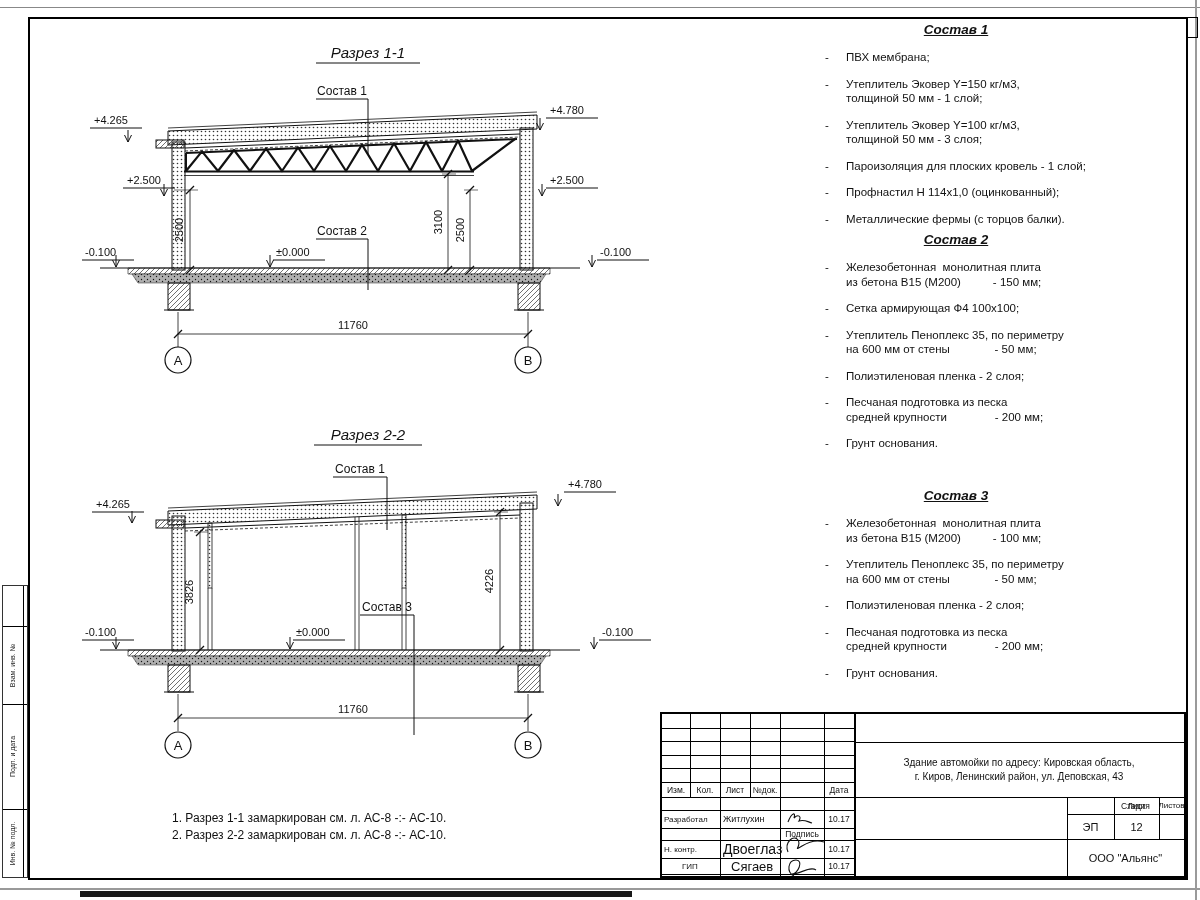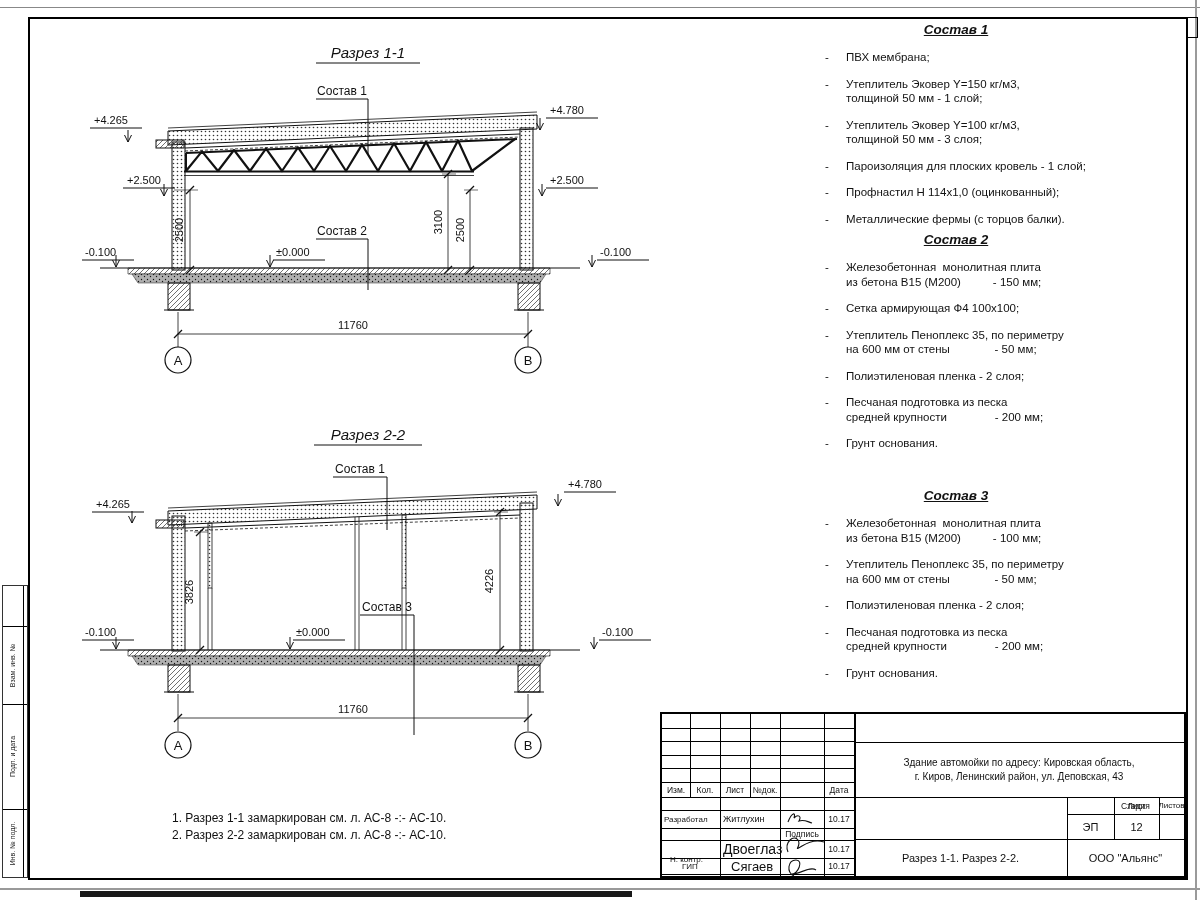--- a/index.html
+++ b/index.html
@@ -448,21 +448,21 @@
     <div class="tb-cell" style="left:0;top:68px;width:28px;height:15px;font-size:8.5px;">Изм.</div>
     <div class="tb-cell" style="left:28px;top:68px;width:30px;height:15px;font-size:8.5px;">Кол.</div>
     <div class="tb-cell" style="left:58px;top:68px;width:30px;height:15px;font-size:8.5px;">Лист</div>
     <div class="tb-cell" style="left:88px;top:68px;width:30px;height:15px;font-size:8.5px;">№док.</div>
     <div class="tb-cell" style="left:118px;top:68px;width:44px;height:15px;font-size:8.5px;margin-top:44px;">Подпись</div>
     <div class="tb-cell" style="left:162px;top:68px;width:30px;height:15px;font-size:8.5px;">Дата</div>
 
     <div class="tb-cell" style="left:0;top:96px;width:58px;height:18px;font-size:8px;justify-content:flex-start;padding-left:2px;">Разработал</div>
     <div class="tb-cell" style="left:58px;top:96px;width:60px;height:18px;font-size:9px;justify-content:flex-start;padding-left:3px;">Житлухин</div>
     <div class="tb-cell" style="left:162px;top:96px;width:30px;height:18px;font-size:8.5px;">10.17</div>
-    <div class="tb-cell" style="left:0;top:136px;width:58px;height:18px;font-size:8px;justify-content:flex-start;padding-left:8px;">Н. контр.</div>
+    <div class="tb-cell" style="left:0;top:126px;width:58px;height:18px;font-size:8px;justify-content:flex-start;padding-left:2px;">Н. контр.</div>
     <div class="tb-cell" style="left:58px;top:126px;width:60px;height:18px;font-size:14px;justify-content:flex-start;padding-left:3px;">Двоеглазов</div>
     <div class="tb-cell" style="left:162px;top:126px;width:30px;height:18px;font-size:8.5px;">10.17</div>
     <div class="tb-cell" style="left:0;top:144px;width:58px;height:16px;font-size:8px;justify-content:flex-start;padding-left:20px;">ГИП</div>
     <div class="tb-cell" style="left:58px;top:144px;width:60px;height:16px;font-size:13px;justify-content:flex-start;padding-left:11px;">Сягаев</div>
     <div class="tb-cell" style="left:162px;top:144px;width:30px;height:16px;font-size:8.5px;">10.17</div>
 
     <div class="abs" style="left:120px;top:94px;">
       <svg width="40" height="20">
           <path d="M6,14 C10,4 14,4 12,10 C16,6 20,8 17,13 C22,11 26,14 30,15" stroke="#111" stroke-width="1.1" fill="none"></path>
         </svg>
@@ -488,17 +488,16 @@
 
     <div class="tb-cell" style="left:192px;top:28px;width:330px;height:55px;font-size:10px;flex-direction:column;line-height:14px;">
       <span>Здание автомойки по адресу: Кировская область,</span>
       <span>г. Киров, Ленинский район, ул. Деповская, 43</span>
     </div>
     <div class="tb-cell" style="left:405px;top:83px;width:47px;height:17px;font-size:8.5px;padding-left:45px;">Стадия</div>
     <div class="tb-cell" style="left:452px;top:83px;width:45px;height:17px;font-size:8.5px;">Лист</div>
     <div class="tb-cell" style="left:497px;top:83px;width:25px;height:17px;font-size:8px;">Листов</div>
     <div class="tb-cell" style="left:405px;top:100px;width:47px;height:25px;font-size:11px;">ЭП</div>
     <div class="tb-cell" style="left:452px;top:100px;width:45px;height:25px;font-size:11px;">12</div>
-    <div class="tb-cell" style="left:192px;top:125px;width:213px;height:37px;font-size:11px;">Разрез 1-1. Разрез 2-2.</div>
     <div class="tb-cell" style="left:405px;top:125px;width:117px;height:37px;font-size:11px;">ООО "Альянс"</div>
   </div>
 
 </div>
 
 </body></html>

